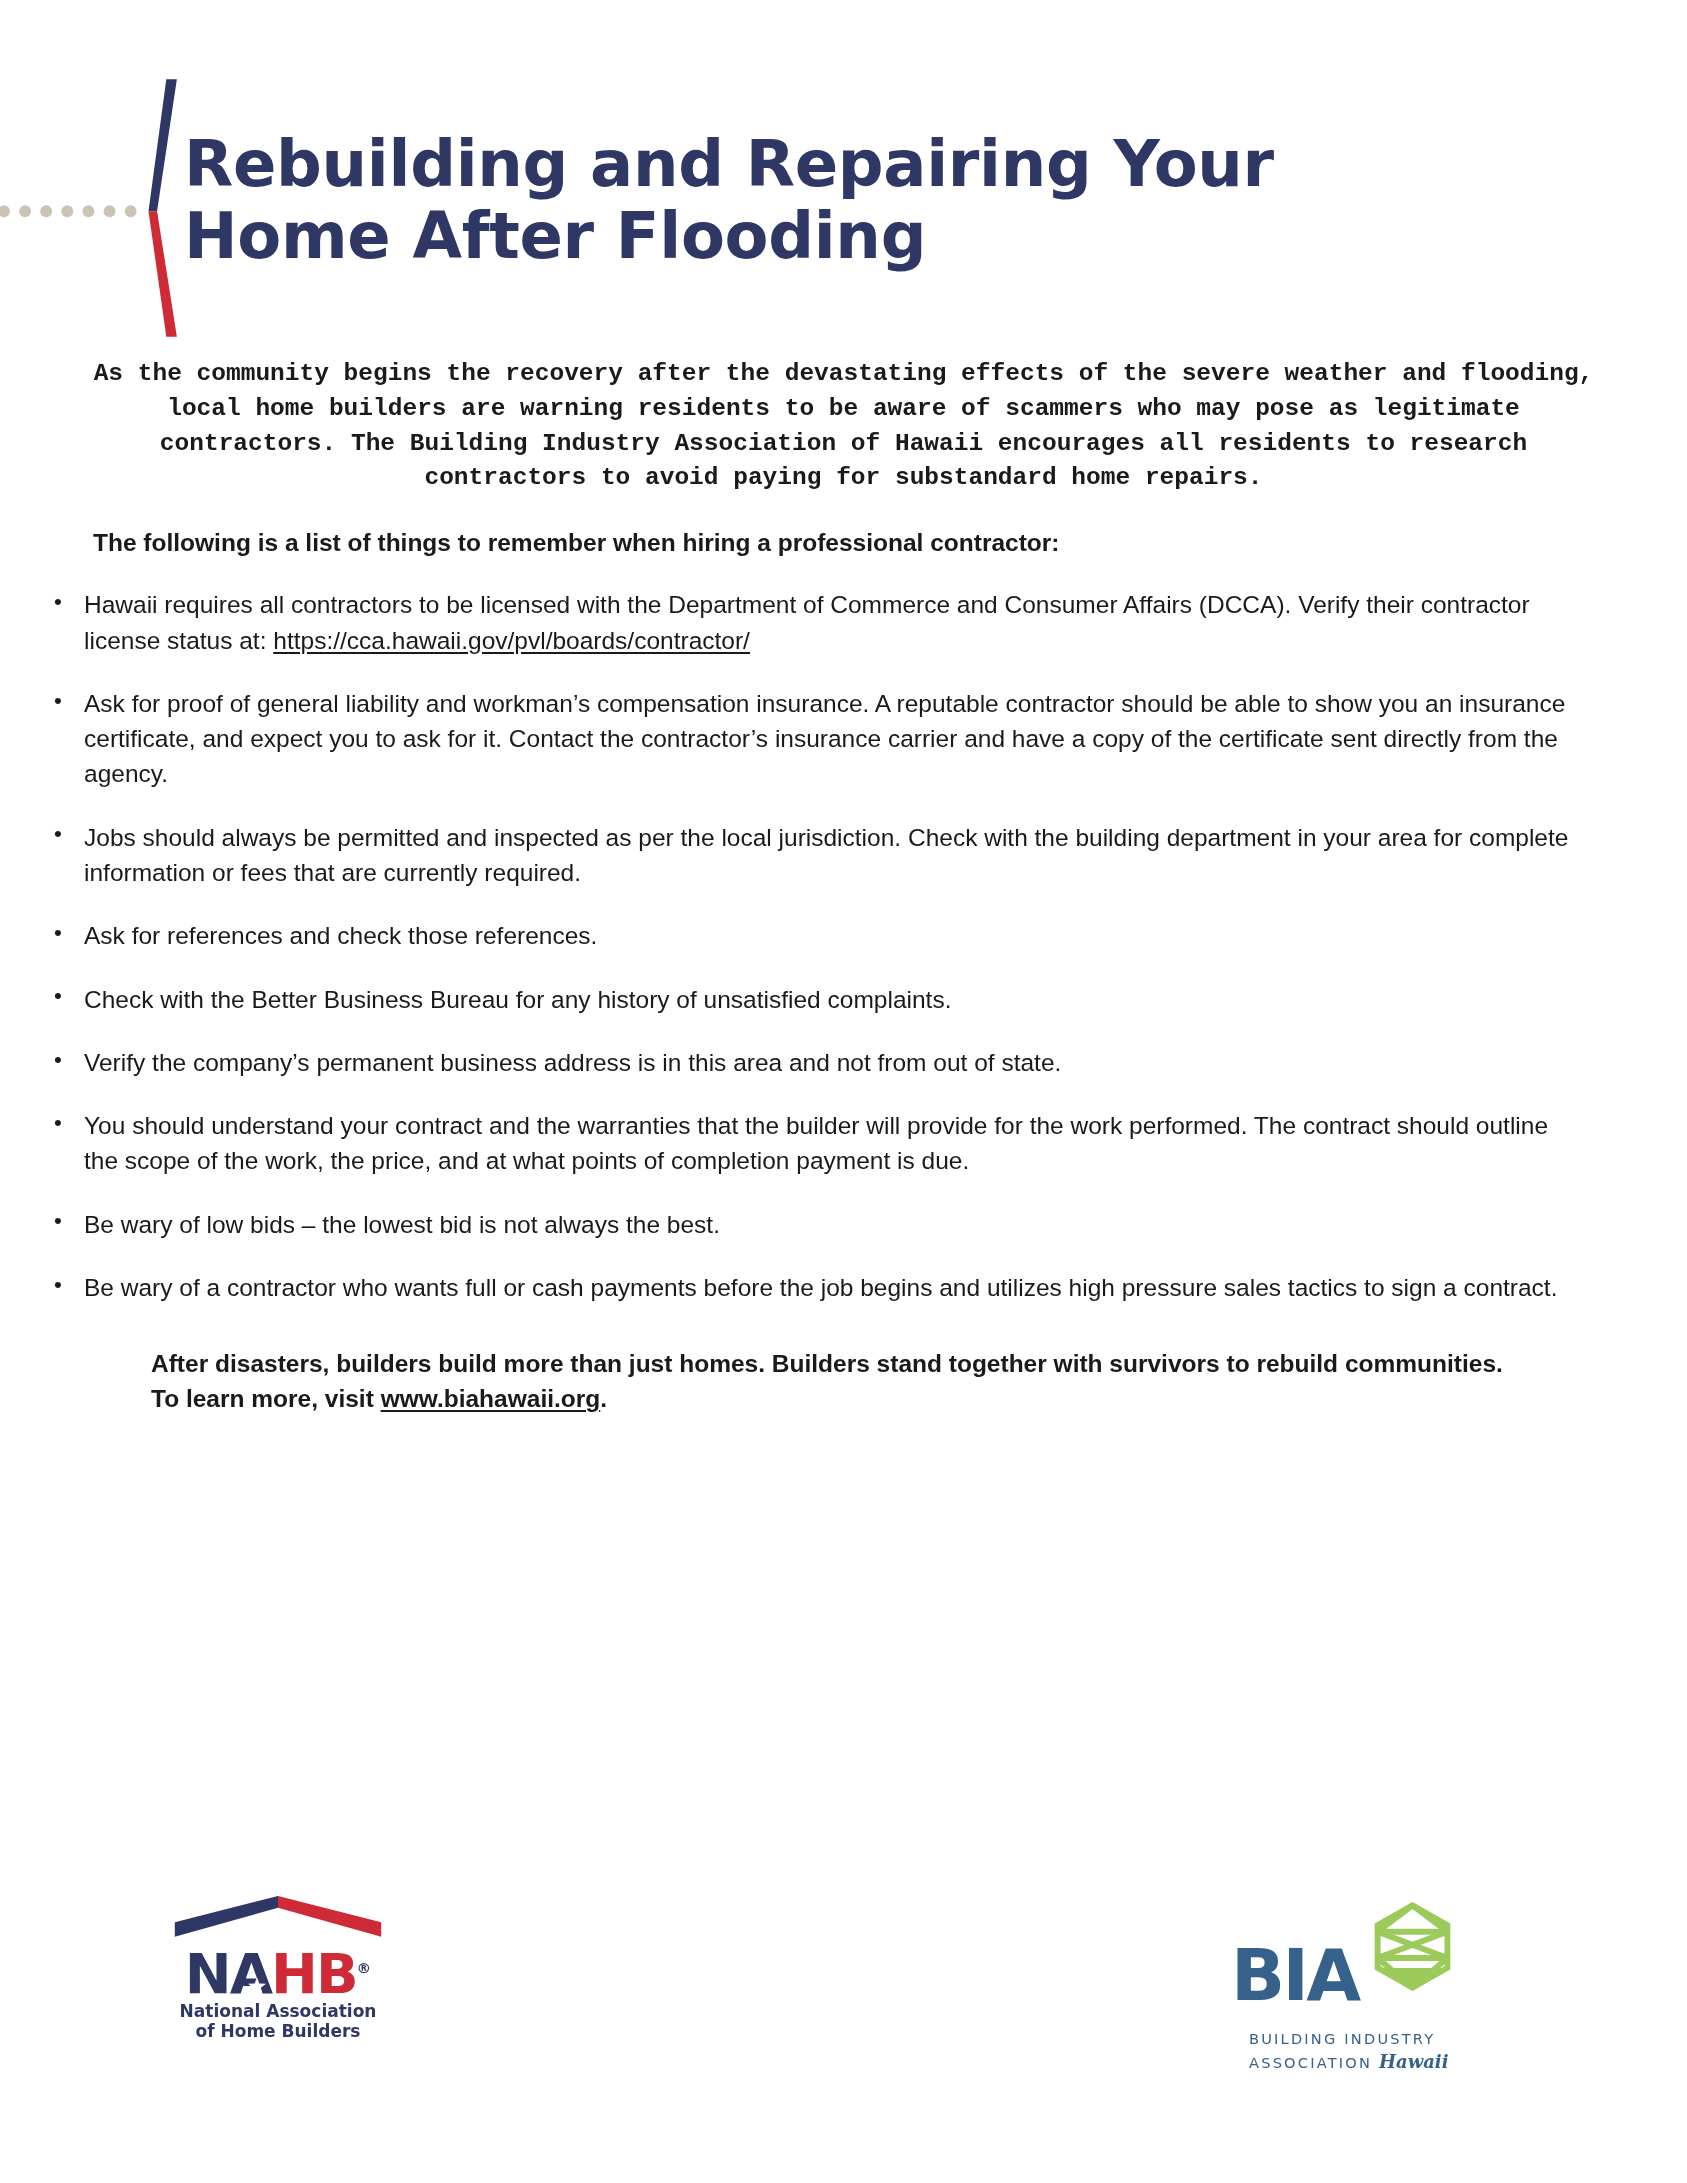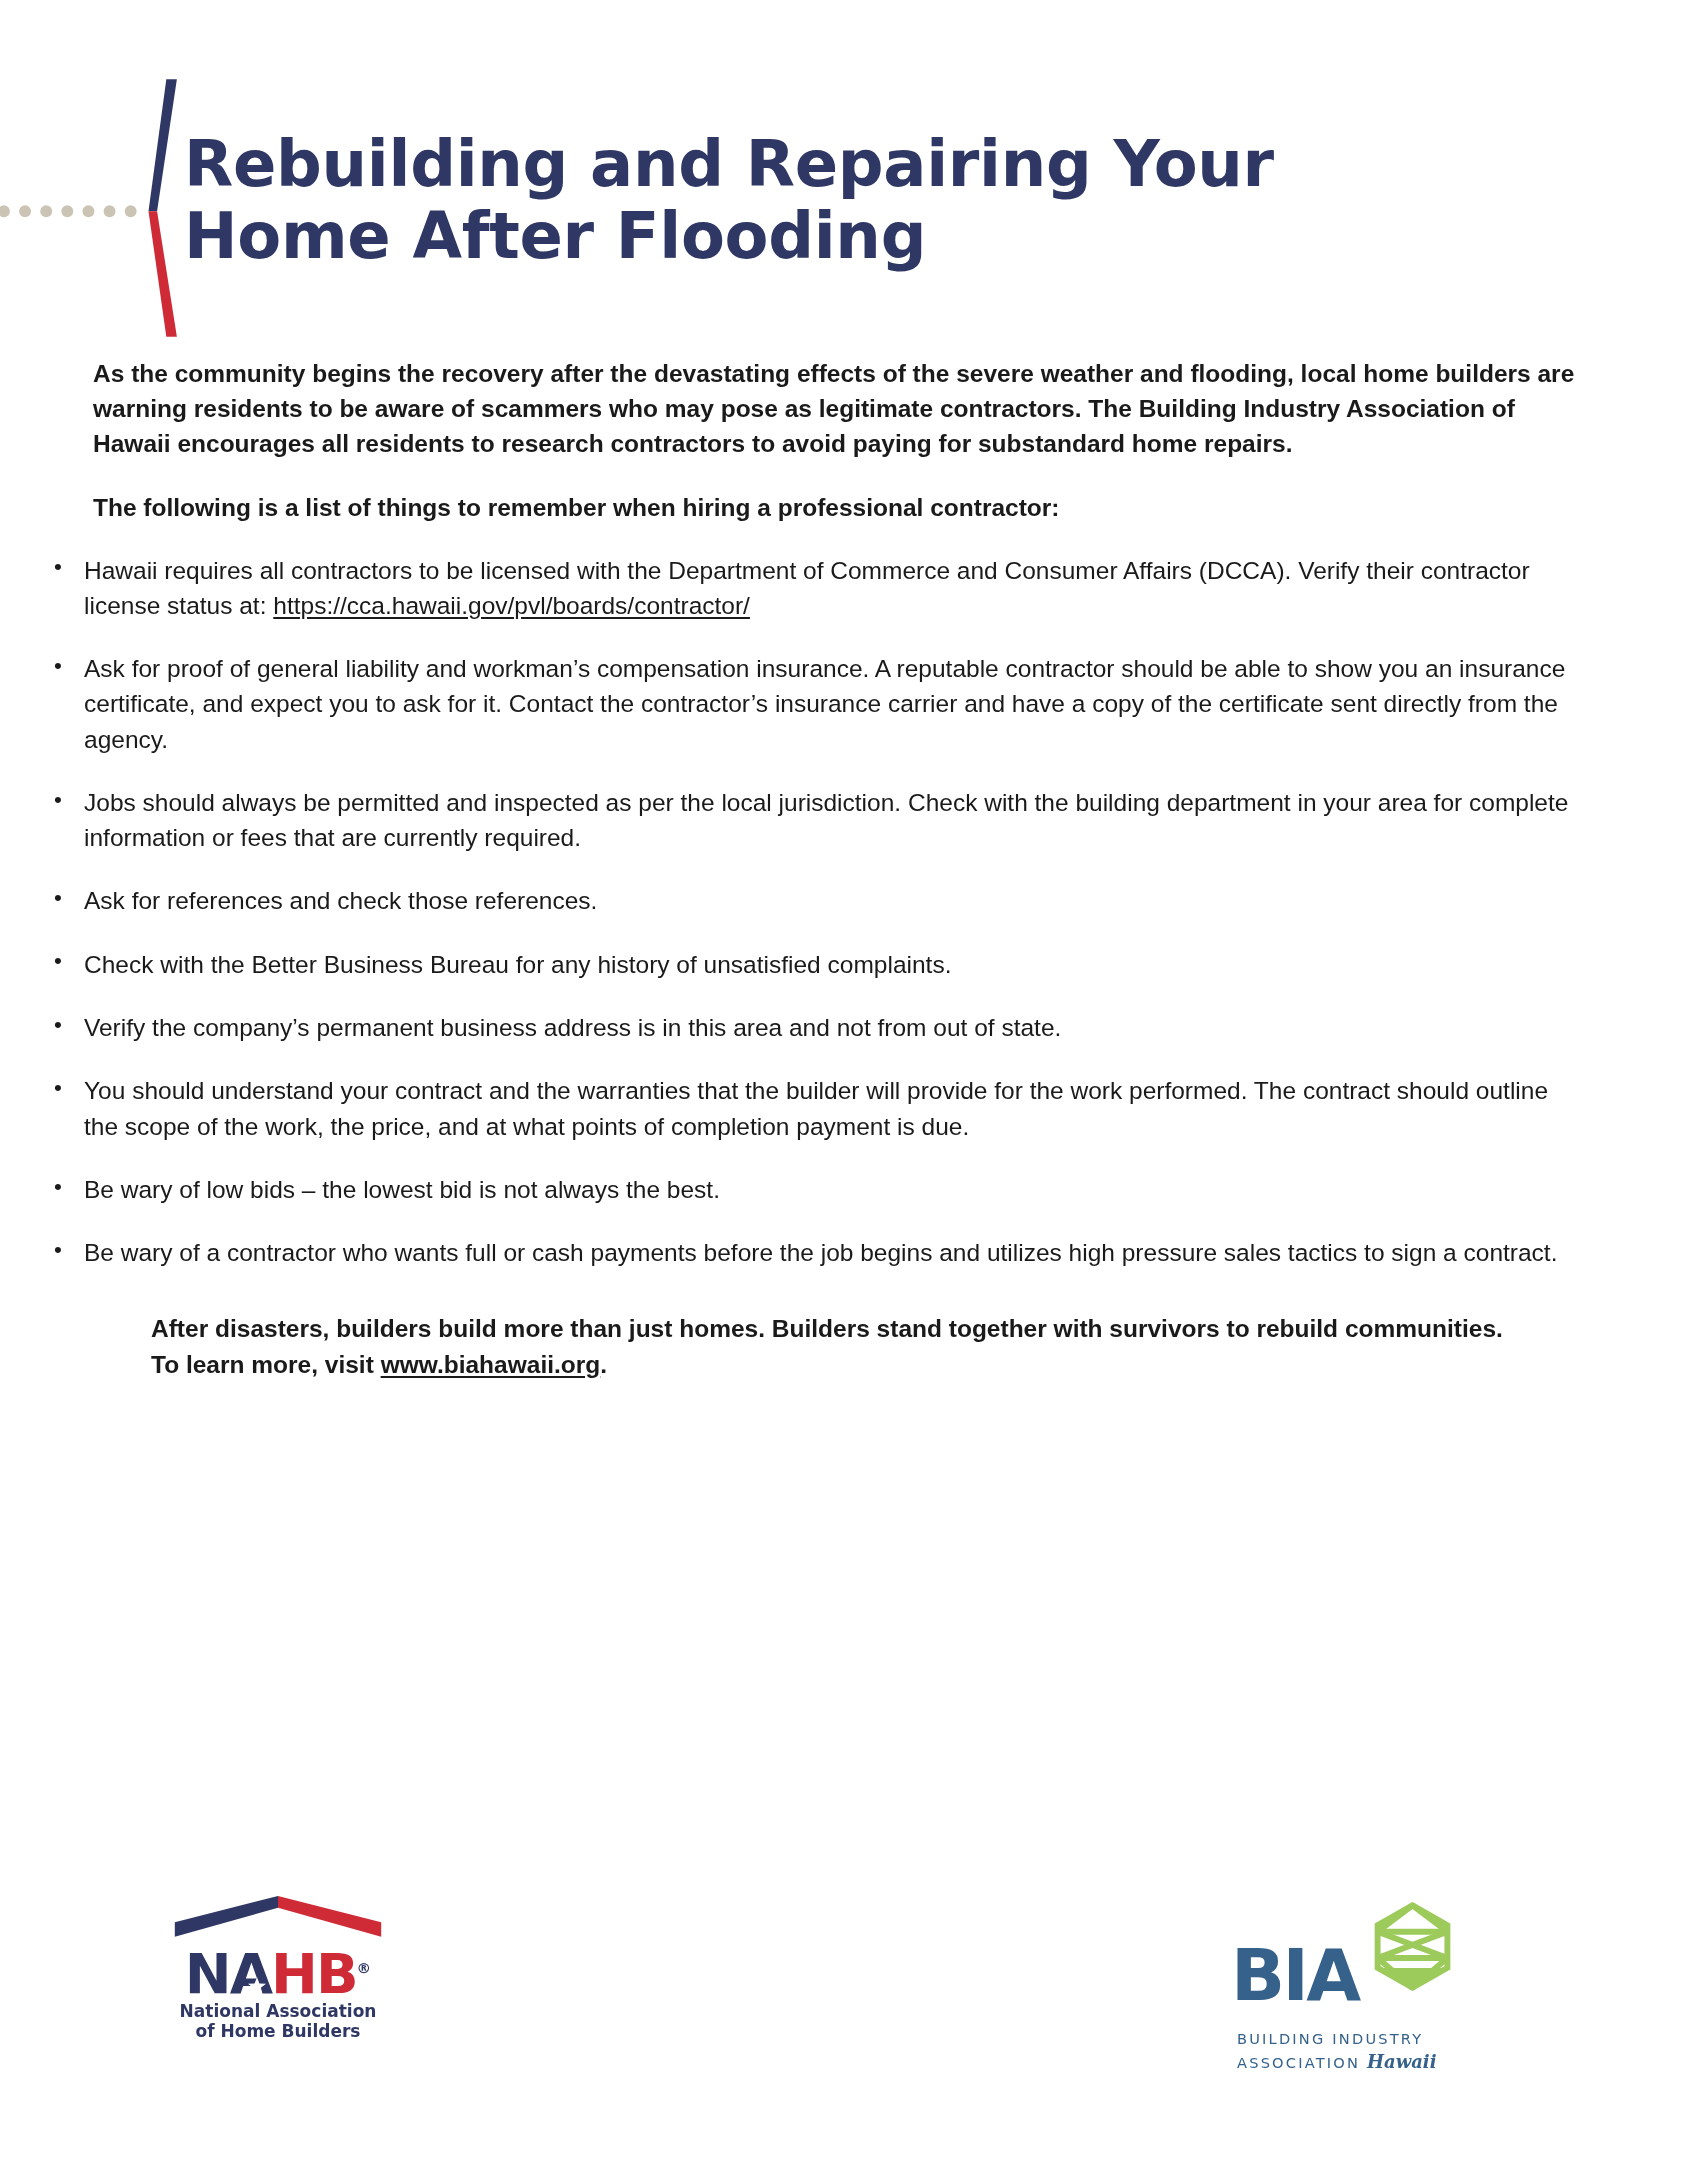--- a/index.html
+++ b/index.html
@@ -61,21 +61,22 @@
     top: 357px;
     width: 1687px;
   }
 
   .intro {
     margin: 0 93px 0 93px;
     font-size: 24.5px;
     line-height: 1.42;
     font-weight: bold;
     color: #1a1a1a;
-    text-align: left;
+    text-align: center;
+    font-family: Liberation Mono, monospace;
   }
 
   .lead {
     margin: 30px 93px 0 93px;
     font-size: 24.5px;
     line-height: 1.42;
     font-weight: bold;
     color: #1a1a1a;
   }
 
@@ -204,21 +205,21 @@
     top: 38px;
     font-family: "DejaVu Sans", sans-serif;
     font-weight: bold;
     font-size: 71px;
     line-height: 1;
     letter-spacing: -2.6px;
     color: #35618a;
   }
   .bia-sub {
     position: absolute;
-    left: 6px;
+    left: 18px;
     top: 126px;
     width: 225px;
     font-family: "DejaVu Sans", sans-serif;
     font-size: 14.6px;
     letter-spacing: 2.2px;
     line-height: 1.45;
     color: #35618a;
   }
   .bia-sub .script {
     font-family: "DejaVu Serif", serif;

